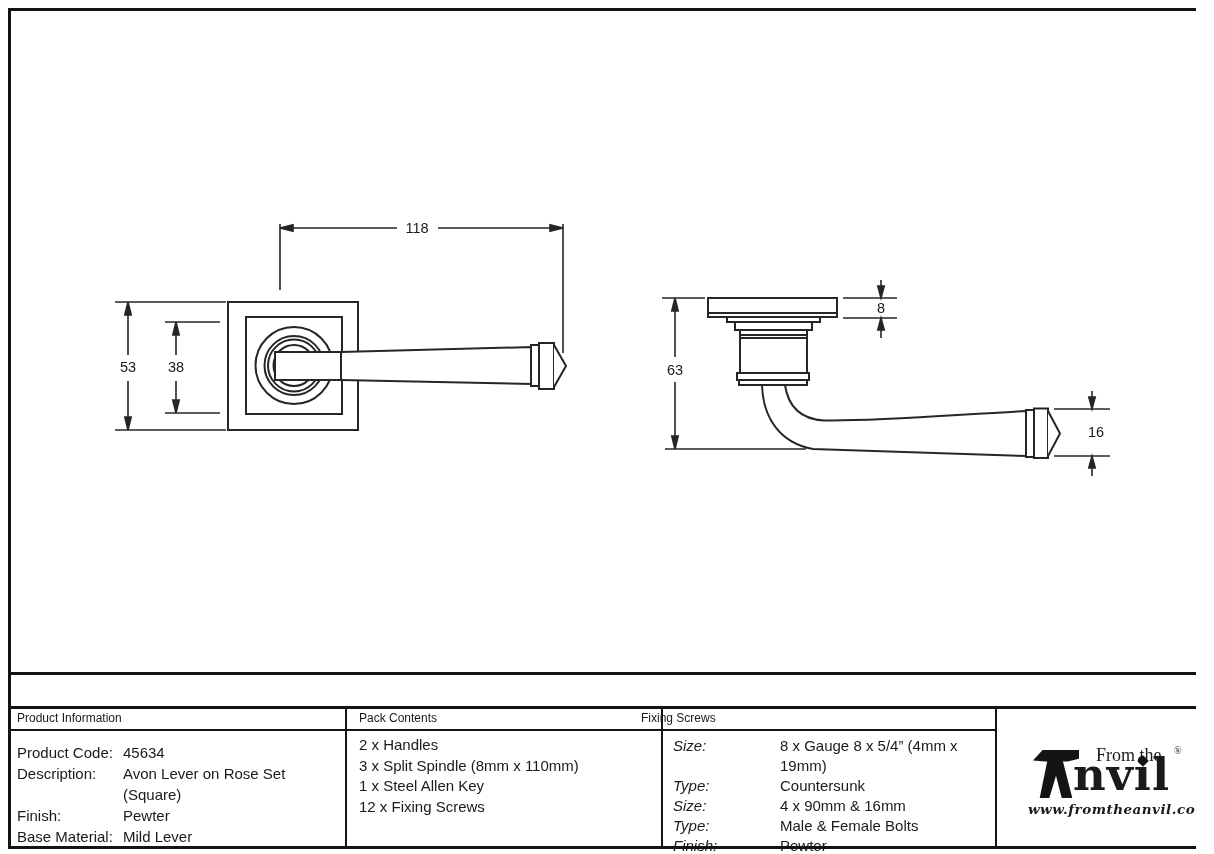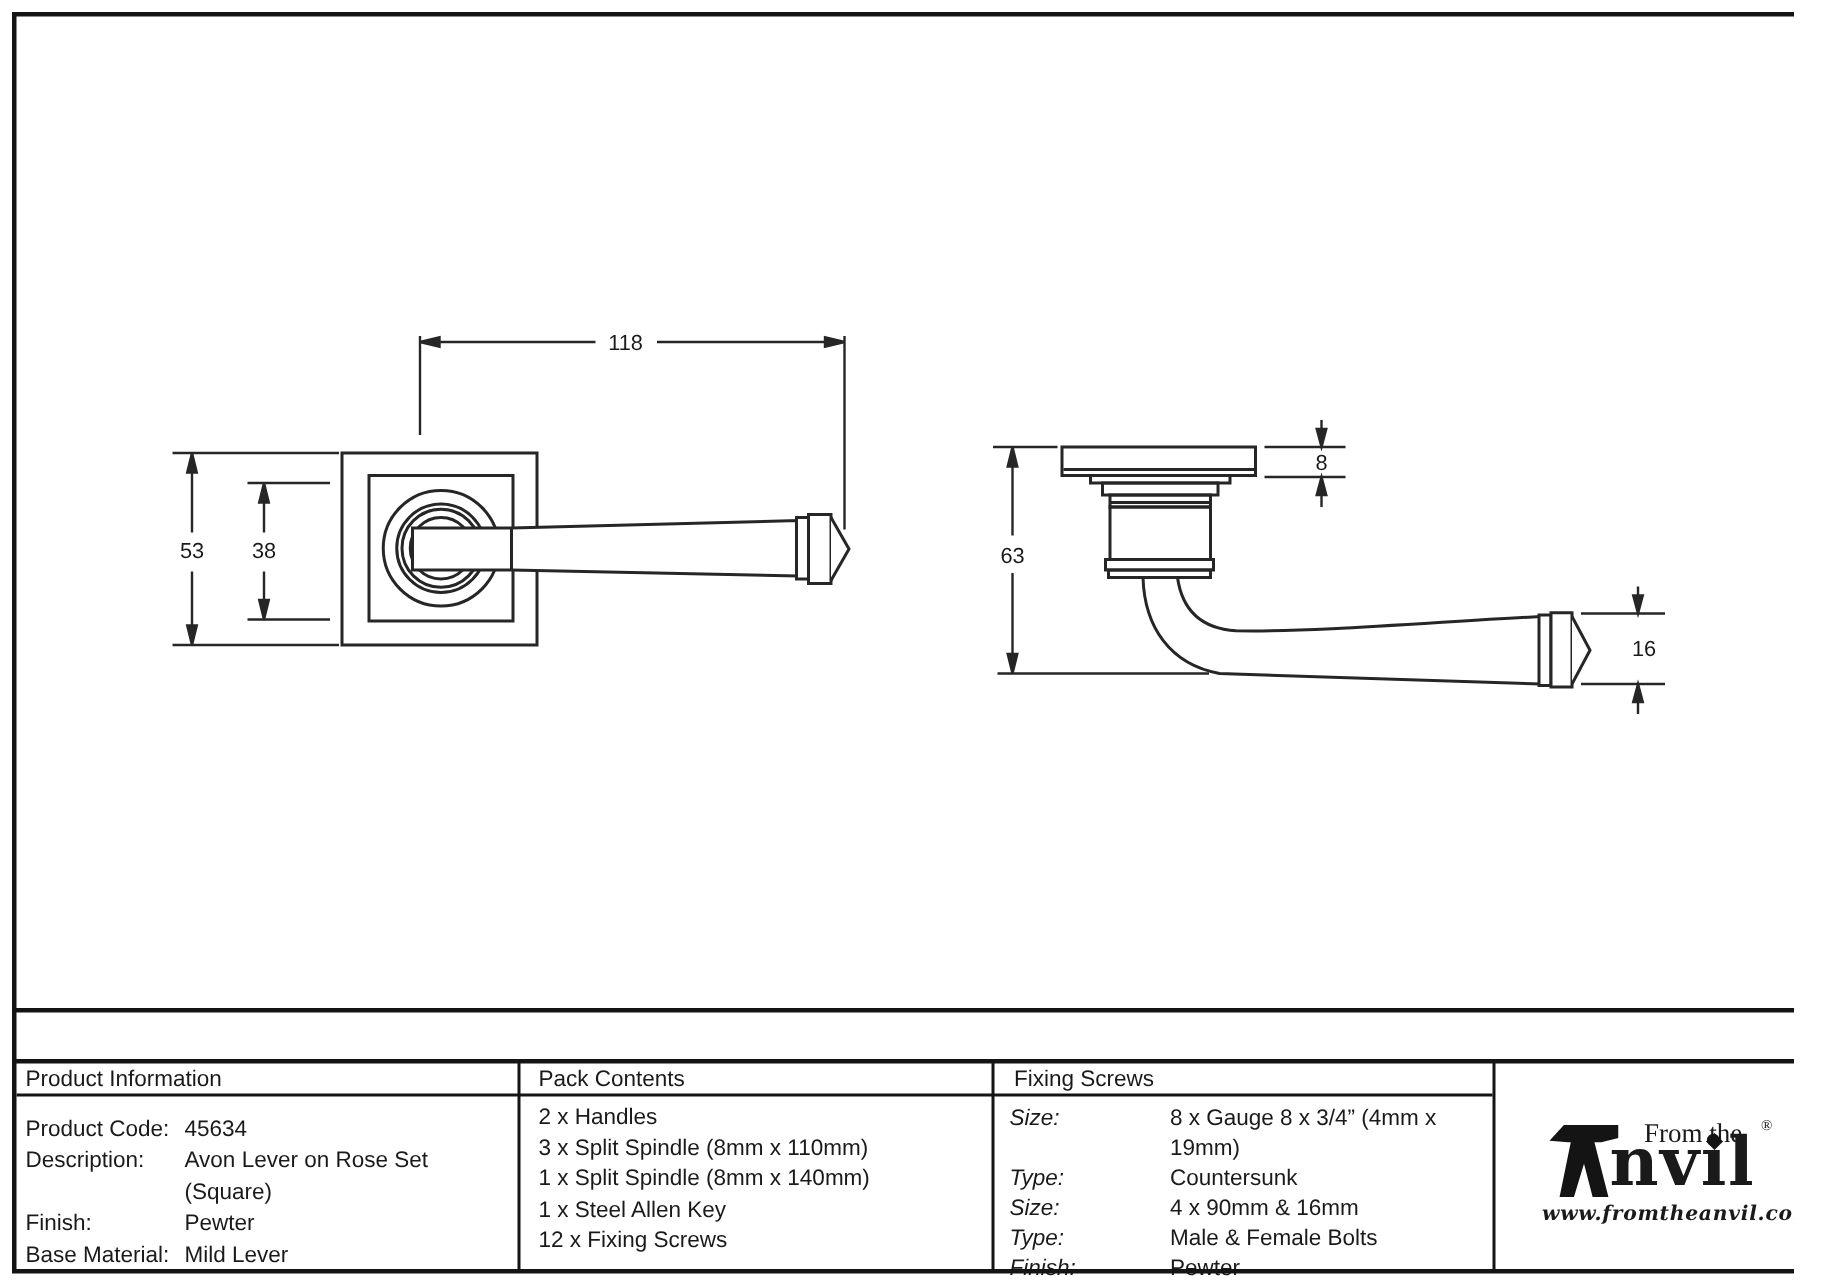--- a/index.html
+++ b/index.html
@@ -9,21 +9,21 @@
     overflow:hidden;
   }
   .frame{
     position:absolute;left:8px;top:8px;width:1198px;height:841px;
     border:3px solid #141414;box-sizing:border-box;pointer-events:none;z-index:6;
   }
   .drawing-svg{position:absolute;left:0;top:0;z-index:1;}
   .hline{position:absolute;background:#141414;z-index:4;}
   .vline{position:absolute;background:#141414;z-index:4;}
   .note-text{position:absolute;left:17px;top:681px;font-size:15px;z-index:3;white-space:nowrap;}
-  .col-header{position:absolute;top:711px;font-size:15px;z-index:3;white-space:nowrap;}
+  .col-header{position:absolute;top:711px;font-size:12px;z-index:3;white-space:nowrap;}
   .kv-block{position:absolute;z-index:3;font-size:15px;}
   .kv-row{display:flex;}
   .kv-label{flex:0 0 auto;}
   .pi-row{line-height:21px;}
   .pi-label{width:106px;}
   .fx-row{line-height:20px;}
   .fx-label{width:107px;font-style:italic;}
   .pack-block{position:absolute;left:359px;top:735px;z-index:3;font-size:15px;}
   .pack-item{line-height:20.5px;white-space:nowrap;}
   
@@ -139,21 +139,21 @@
   <div class="hline" style="left:8px;top:672px;width:1198px;height:2.5px;"></div>
   <div class="hline" style="left:8px;top:706px;width:1198px;height:2.5px;"></div>
   <div class="hline" style="left:11px;top:729px;width:984px;height:2px;"></div>
   <div class="vline" style="left:345px;top:706px;width:2px;height:140px;"></div>
   <div class="vline" style="left:661px;top:706px;width:2px;height:140px;"></div>
   <div class="vline" style="left:995px;top:706px;width:2px;height:140px;"></div>
 
 
   <div class="col-header" style="left:17px;">Product Information</div>
   <div class="col-header" style="left:359px;">Pack Contents</div>
-  <div class="col-header" style="left:676px;">Fixing Screws</div>
+  <div class="col-header" style="left:641px;">Fixing Screws</div>
 
   <div class="kv-block" style="left:17px;top:742px;width:320px;">
     <div class="kv-row pi-row">
       <span class="kv-label pi-label">Product Code:</span>
       <span class="kv-value">45634</span>
     </div>
     <div class="kv-row pi-row">
       <span class="kv-label pi-label">Description:</span>
       <span class="kv-value">Avon Lever on Rose Set (Square)</span>
     </div>
@@ -163,29 +163,28 @@
     </div>
     <div class="kv-row pi-row">
       <span class="kv-label pi-label">Base Material:</span>
       <span class="kv-value">Mild Lever</span>
     </div>
   </div>
 
   <div class="pack-block">
     <div class="pack-item">2 x Handles</div>
     <div class="pack-item">3 x Split Spindle (8mm x 110mm)</div>
-    <div class="pack-item">1 x Split Spindle (8mm x 140mm)</div>
     <div class="pack-item">1 x Steel Allen Key</div>
     <div class="pack-item">12 x Fixing Screws</div>
   </div>
 
   <div class="kv-block" style="left:673px;top:736px;width:318px;">
     <div class="kv-row fx-row">
       <span class="kv-label fx-label">Size:</span>
-      <span class="kv-value">8 x Gauge 8 x 3/4” (4mm x 19mm)</span>
+      <span class="kv-value">8 x Gauge 8 x 5/4” (4mm x 19mm)</span>
     </div>
     <div class="kv-row fx-row">
       <span class="kv-label fx-label">Type:</span>
       <span class="kv-value">Countersunk</span>
     </div>
     <div class="kv-row fx-row">
       <span class="kv-label fx-label">Size:</span>
       <span class="kv-value">4 x 90mm &amp; 16mm</span>
     </div>
     <div class="kv-row fx-row">

